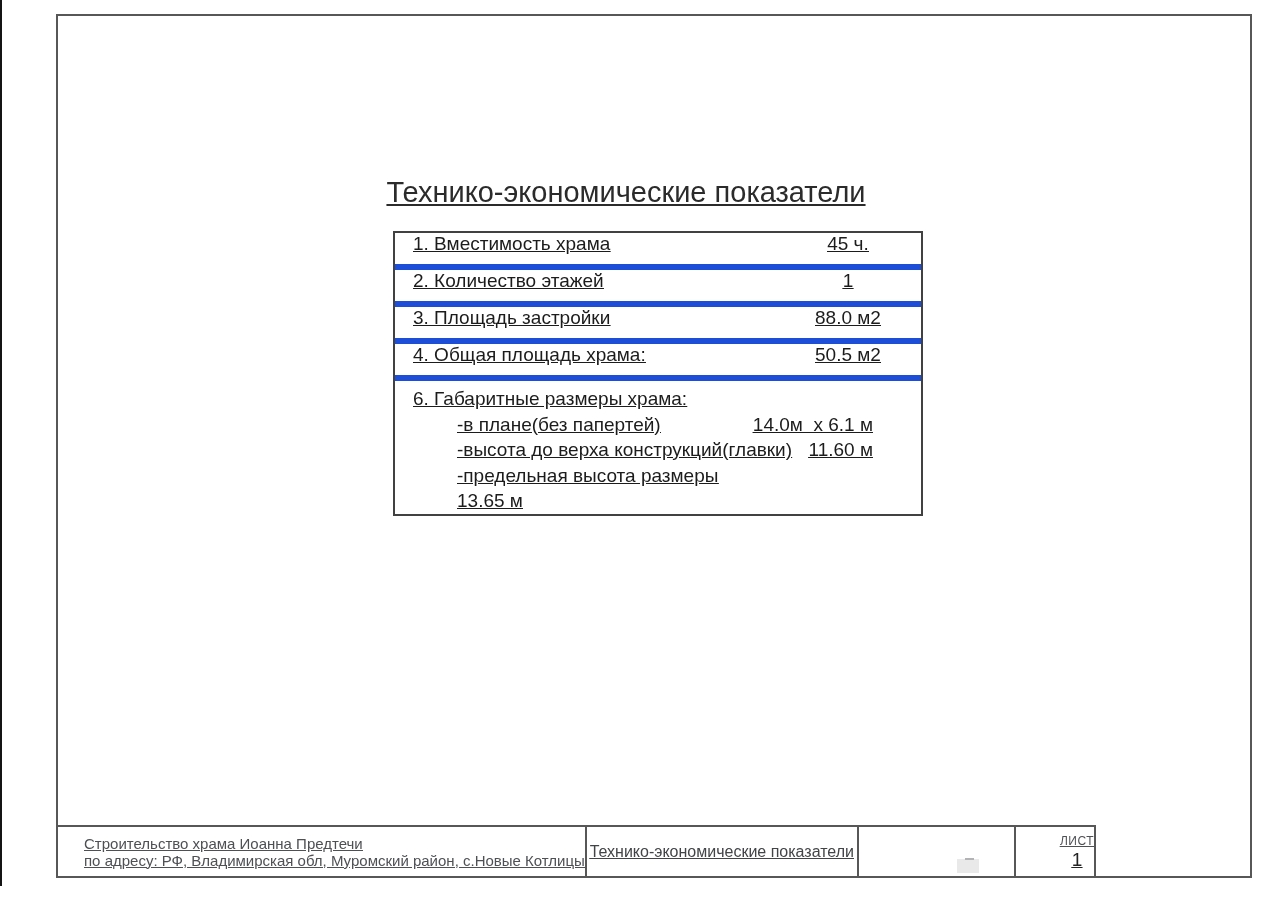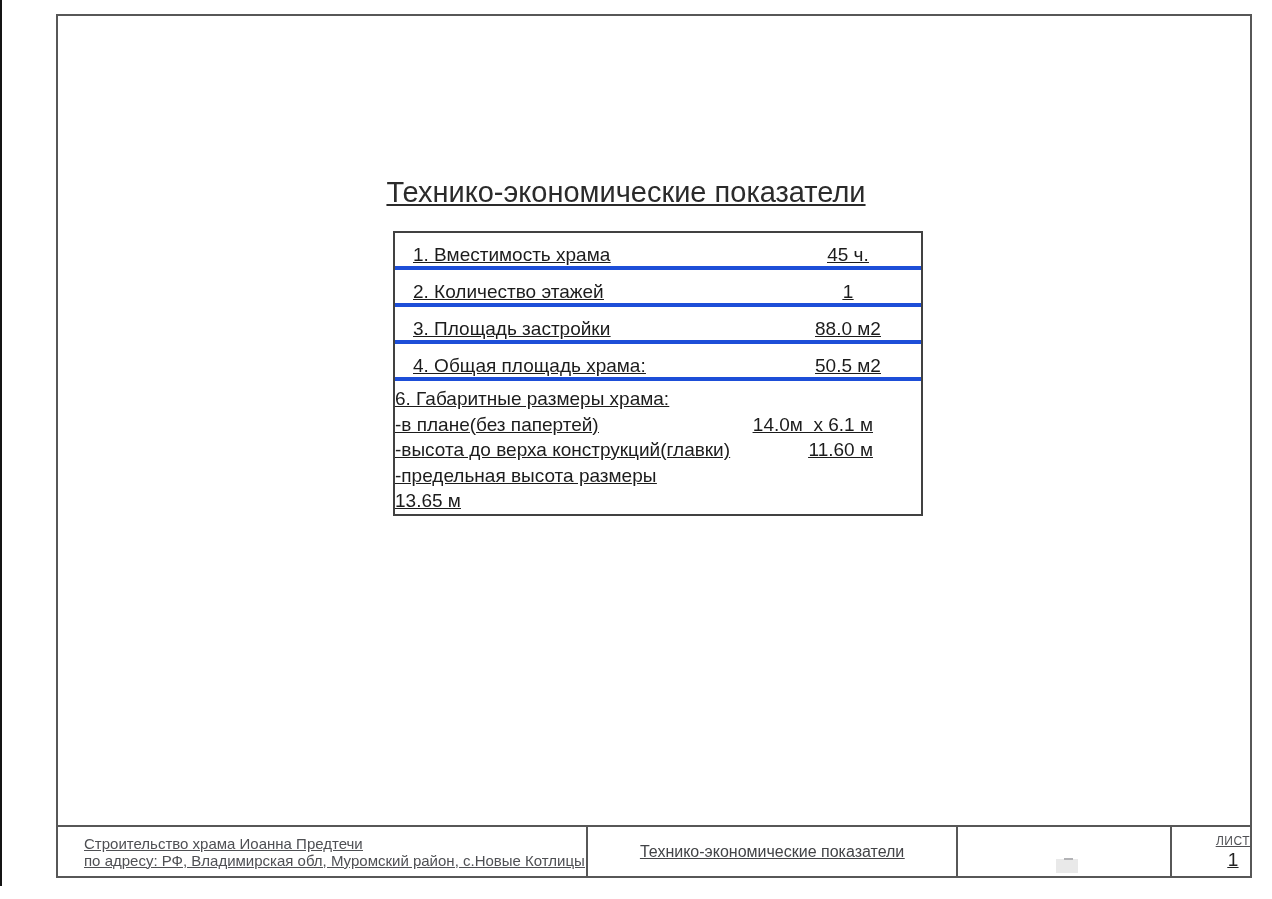--- a/index.html
+++ b/index.html
@@ -44,46 +44,46 @@
   .spec-table {
     position:absolute;
     left:393px; top:231px;
     width:530px;
     border:2px solid #414141;
     font-size:19px;
     color:#1c1c1c;
     background:#fff;
   }
   .spec-row {
-    display:flex; align-items:flex-end;
+    display:flex; align-items:flex-start;
     height:37px;
-    border-bottom:4px solid #1d4ed8;
+    border-bottom:6px solid #1d4ed8;
   }
   .spec-row .lbl { flex:1; padding-left:18px; white-space:nowrap; }
   .spec-row .val { width:146px; text-align:center; white-space:pre; }
 
   .dims-row {
     height:133px;
     padding-top:5px;
     line-height:25.5px;
   }
-  .dim-header { white-space:nowrap; }
+  .dim-header { padding-left:18px; white-space:nowrap; }
   .dim-line {
     display:flex; justify-content:space-between;
-    padding-right:48px;
+    padding-left:62px; padding-right:48px;
     white-space:nowrap;
     gap:12px;
   }
   .dim-line .dval { white-space:pre; }
 
   
   .title-block {
     position:absolute;
     left:56px; top:825px;
-    width:1196px; height:53px;
+    width:1040px; height:53px;
     border:2px solid #575757;
     display:flex;
     background:#fff;
   }
   .tb-cell { height:100%; }
   .tb-cell + .tb-cell { border-left:2px solid #575757; }
 
   .tb-project {
     width:536px;
     display:flex; flex-direction:column; justify-content:center;

